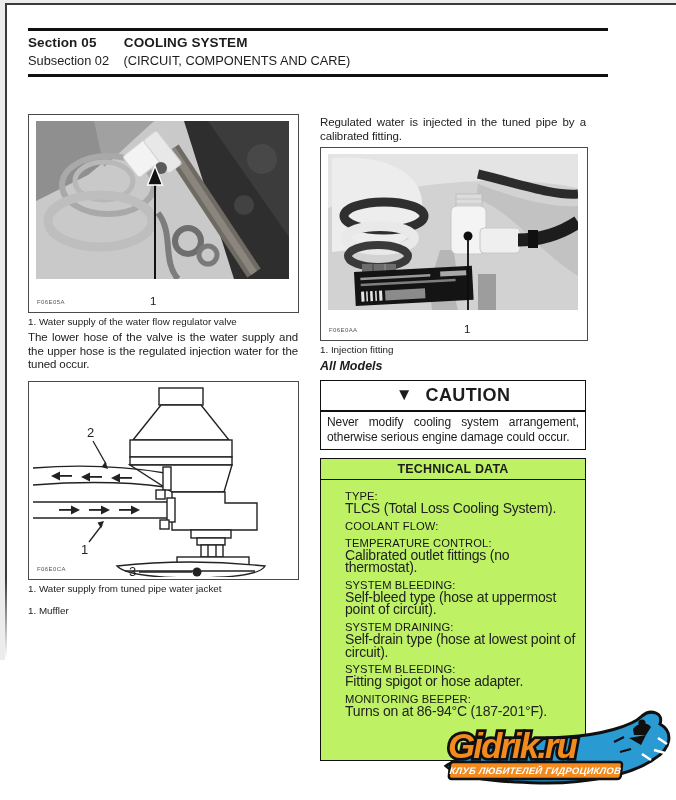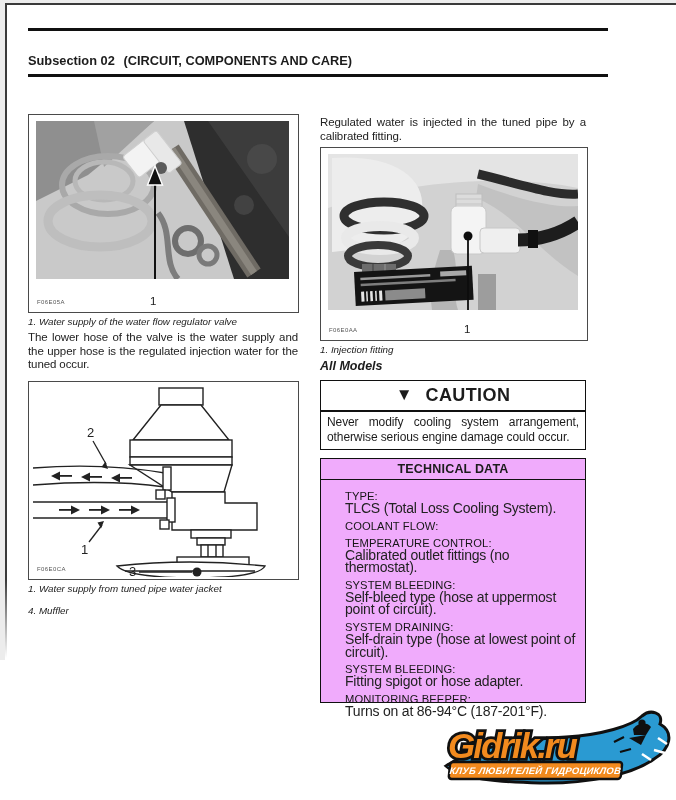--- a/index.html
+++ b/index.html
@@ -14,49 +14,49 @@
   .edge-top{position:absolute;left:6px;top:3px;right:0;height:2px;background:#3a3a3a;}
   .edge-left{position:absolute;left:5px;top:3px;width:2px;height:655px;
     background:linear-gradient(#3a3a3a 88%,rgba(58,58,58,0));}
   .edge-top-bg{position:absolute;left:0;top:0;width:100%;height:3px;background:#ececec;}
   .edge-left-bg{position:absolute;left:0;top:0;width:5px;height:660px;background:#ececec;}
 
   
   .rule{position:absolute;left:28px;width:580px;height:3px;background:#101010;}
   .hdr-line{position:absolute;left:28px;width:580px;white-space:nowrap;}
   .hdr-1{top:35px;font-size:13.5px;font-weight:bold;letter-spacing:.1px;}
-  .hdr-2{top:53px;font-size:12.8px;font-weight:bold;}
+  .hdr-2{top:53px;font-size:12.8px;}
   .hdr-label{display:inline-block;min-width:92px;}
 
   
   .figure{position:absolute;border:1px solid #4a4a4a;background:#fff;}
   .fig-code{position:absolute;left:8px;bottom:7px;font-size:6px;color:#555;
     letter-spacing:.4px;}
   .fig-callout{position:absolute;font-size:11.5px;color:#222;}
-  .caption{position:absolute;font-style:italic;font-size:9.8px;color:#222;
+  .caption{position:absolute;font-size:9.8px;color:#222;
     line-height:12px;white-space:nowrap;}
   .body-text{position:absolute;font-size:11.5px;line-height:13.6px;
     text-align:justify;letter-spacing:-.1px;color:#222;}
 
   .all-models{position:absolute;left:320px;top:359px;font-size:12.5px;
     font-weight:bold;font-style:italic;}
 
   
   .caution{position:absolute;left:320px;top:380px;width:266px;border:1.5px solid #101010;
     background:#fff;box-sizing:border-box;}
   .caution-head{display:flex;align-items:center;justify-content:center;gap:13px;
     height:29px;border-bottom:2px solid #101010;}
   .caution-tri{font-size:17px;line-height:1;transform:translateY(-1px);}
   .caution-title{font-size:18px;font-weight:bold;letter-spacing:.4px;}
   .caution-body{padding:3px 6px 5px 6px;font-size:12px;line-height:14.5px;
     letter-spacing:-.1px;text-align:justify;}
 
   
-  .tech{position:absolute;left:320px;top:458px;width:266px;height:245px;
-    border:1.2px solid #101010;background:#f0abfc;box-sizing:border-box;}
+  .tech{position:absolute;left:320px;top:458px;width:266px;height:303px;
+    border:1.2px solid #101010;background:#bef264;box-sizing:border-box;}
   .tech-title{height:20px;border-bottom:1.2px solid #101010;display:flex;
     align-items:center;justify-content:center;font-size:12.5px;font-weight:bold;
     letter-spacing:.2px;}
   .tech-body{padding:5px 6px 0 8px;margin-left:16px;}
   .tech-term{font-size:11.2px;letter-spacing:.1px;margin-top:5px;color:#161616;}
   .tech-desc{font-size:14px;letter-spacing:-.2px;line-height:12.6px;color:#222;}
 
   
   .fig-art{position:absolute;left:7px;top:6px;}
 
@@ -67,20 +67,24 @@
 <body>
 
 <div class="page">
 
   <div class="edge-top-bg"></div>
   <div class="edge-left-bg"></div>
   <div class="edge-top"></div>
   <div class="edge-left"></div>
 
   <div class="rule" style="top:28px"></div>
+  <div class="hdr-line hdr-1">
+    <span class="hdr-label">Section 05</span>
+    <span>COOLING SYSTEM</span>
+  </div>
   <div class="hdr-line hdr-2">
     <span class="hdr-label">Subsection 02</span>
     <span>(CIRCUIT, COMPONENTS AND CARE)</span>
   </div>
   <div class="rule" style="top:74px"></div>
 
   <div class="figure" style="left:28px;top:114px;width:269px;height:197px">
     <svg class="fig-art" width="253" height="158" viewBox="0 0 253 158">
       <rect width="253" height="158" fill="#bdbdbd"></rect>
       <path d="M0,0 H150 L212,158 H0 Z" fill="#c9c9c9"></path>
@@ -171,21 +175,21 @@
         <line x1="60" y1="160" x2="73" y2="143" stroke="#222" stroke-width="1.3"></line>
         <path d="M75,139 l-6.5,1.5 l3.5,6 Z" fill="#222"></path>
         <text x="100" y="194" font-size="13" fill="#222">3</text>
         <line x1="110" y1="190" x2="163" y2="190" stroke="#222" stroke-width="1.3"></line>
         <circle cx="168" cy="190" r="4.5" fill="#222"></circle>
       </g>
     </svg>
     <span class="fig-code">F06E0CA</span>
   </div>
   <div class="caption" style="left:28px;top:583px">1.  Water supply from tuned pipe water jacket</div>
-  <div class="caption" style="left:28px;top:605px">4.  Muffler</div>
+  <div class="caption" style="left:28px;top:605px">1.  Muffler</div>
 
   <div class="body-text" style="left:320px;top:116px;width:266px">Regulated water is injected in the tuned pipe by a calibrated fitting.</div>
 
   <div class="figure" style="left:320px;top:147px;width:266px;height:192px">
     <svg class="fig-art" width="250" height="156" viewBox="0 0 250 156">
       <rect width="250" height="156" fill="#d2d2d2"></rect>
       <path d="M0,0 H250 V34 C180,20 80,26 0,54 Z" fill="#e4e4e4"></path>
       <path d="M150,30 C192,46 228,54 250,52 V122 C208,96 188,60 148,44 Z" fill="#c2c2c2"></path>
       <path d="M4,4 C60,0 98,20 94,56 C92,86 60,98 40,94 L4,98 Z" fill="#ededed"></path>
       <ellipse cx="56" cy="62" rx="40" ry="14" fill="none" stroke="#2f2f2f" stroke-width="9"></ellipse>

